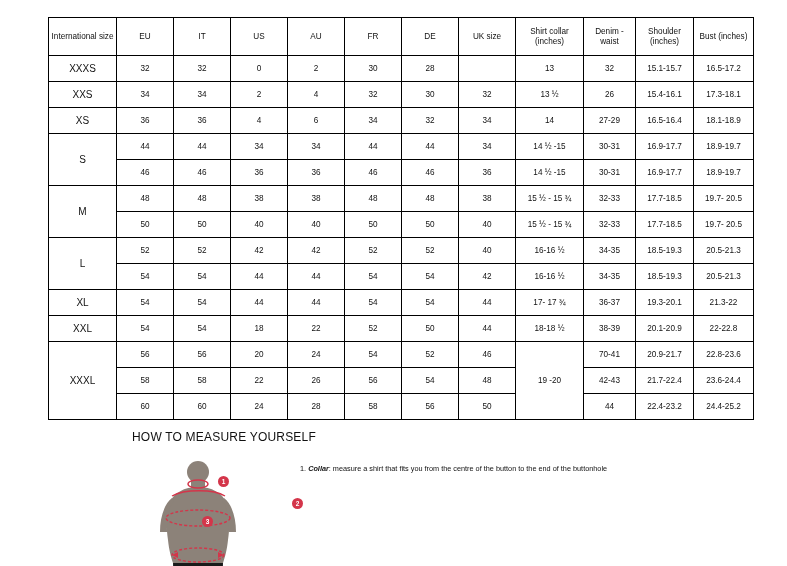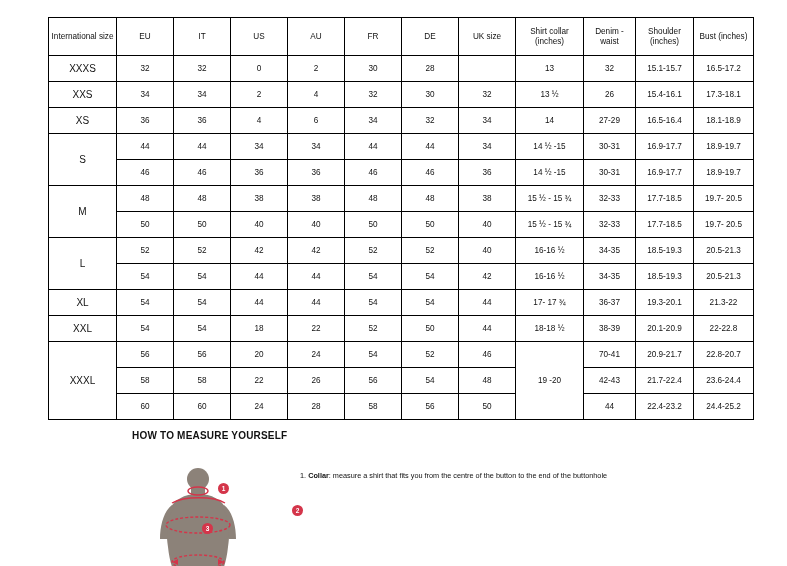--- a/index.html
+++ b/index.html
@@ -62,25 +62,25 @@
   col.c10 { width: 58px; }
   col.c11 { width: 60px; }
 
   .howto {
     position: absolute;
     left: 132px;
     top: 430px;
     width: 600px;
   }
   .howto-title {
-    font-size: 10px;
-    font-weight: bold;
+    font-size: 12px;
+    font-weight: normal;
     letter-spacing: 0.2px;
     color: #111111;
-    margin-bottom: 18px;
+    margin-bottom: 8px;
   }
   .howto-body {
     position: relative;
     display: block;
   }
   .figure {
     position: absolute;
     left: 0px;
     top: 8px;
     width: 130px;
@@ -91,21 +91,21 @@
     left: 168px;
     top: 12px;
     width: 430px;
   }
   .instructions .line {
     font-size: 7.3px;
     color: #111111;
     margin-bottom: 11px;
     line-height: 1.3;
   }
-  .instructions .line b { font-weight: bold; }
+  .instructions .line b { font-weight: bold; font-style: italic; }
 
   .marker {
     position: absolute;
     width: 11px;
     height: 11px;
     border-radius: 50%;
     background: #d4354a;
     color: #ffffff;
     font-size: 6.5px;
     font-weight: bold;
@@ -321,21 +321,21 @@
         <td>56</td>
         <td>56</td>
         <td>20</td>
         <td>24</td>
         <td>54</td>
         <td>52</td>
         <td>46</td>
         <td rowspan="3">19 -20</td>
         <td>70-41</td>
         <td>20.9-21.7</td>
-        <td>22.8-20.7</td>
+        <td>22.8-23.6</td>
       </tr>
 
       <tr>
         <td>58</td>
         <td>58</td>
         <td>22</td>
         <td>26</td>
         <td>56</td>
         <td>54</td>
         <td>48</td>

